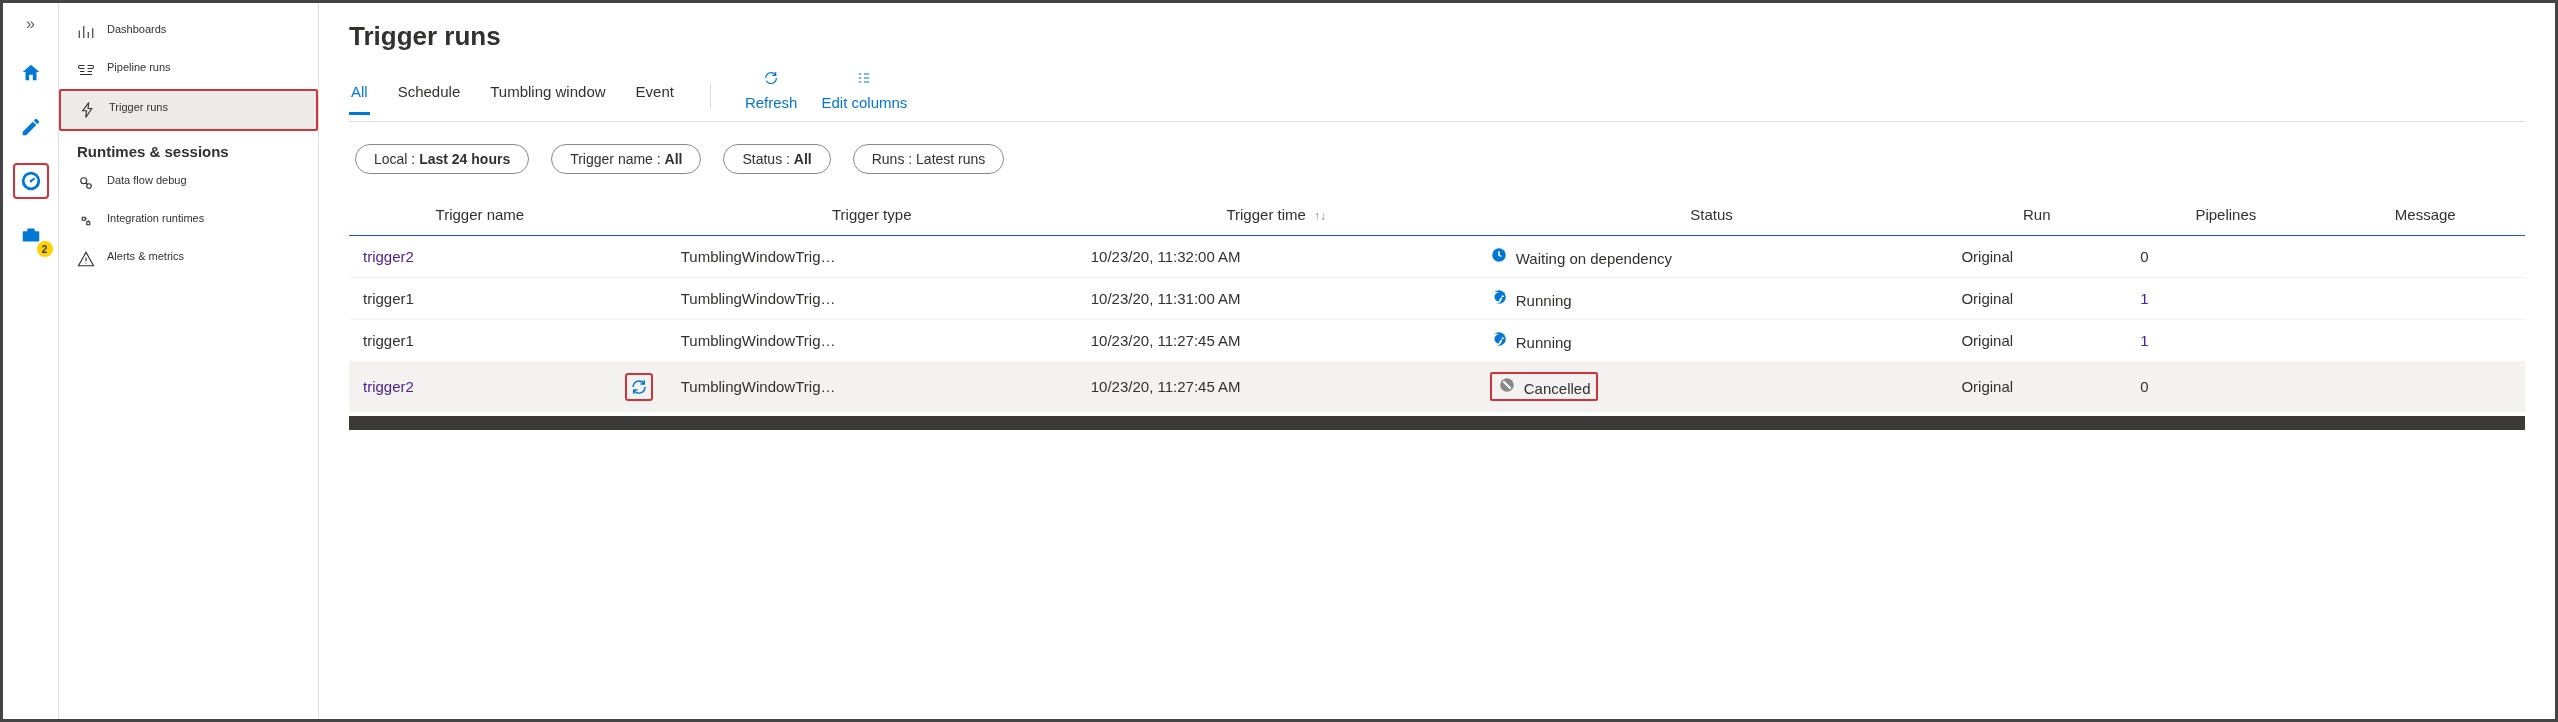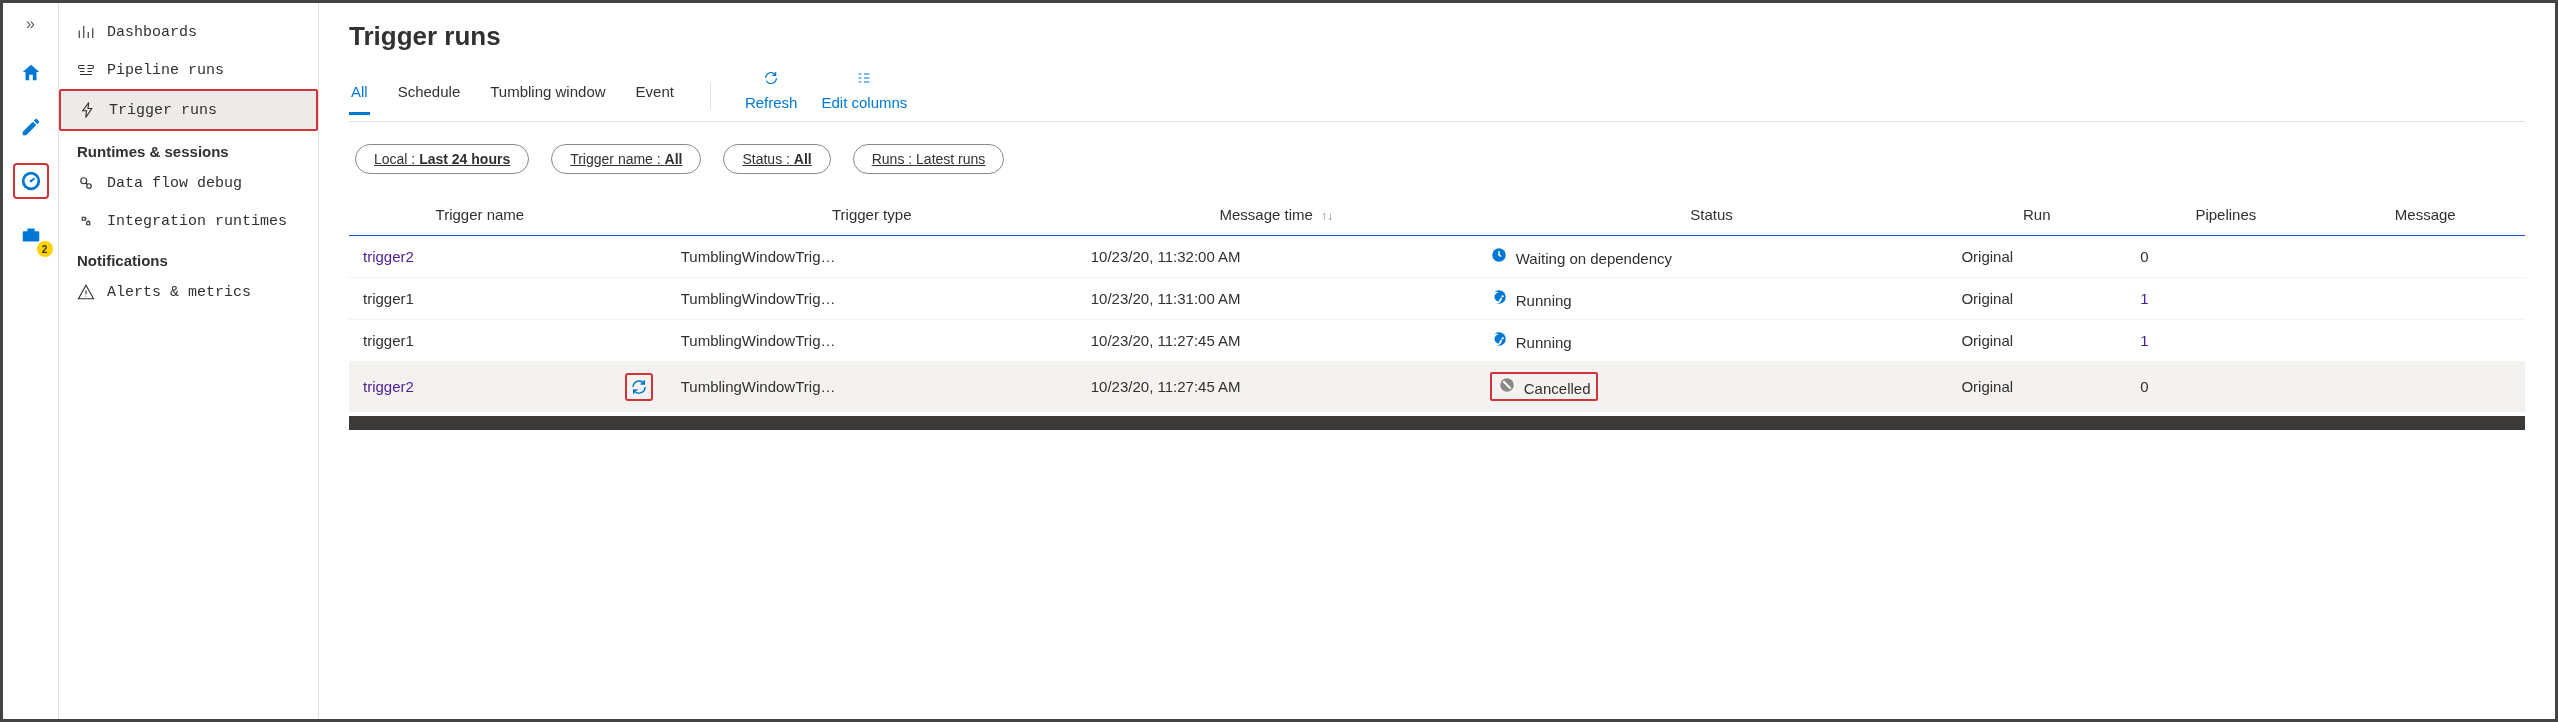--- a/index.html
+++ b/index.html
@@ -40,26 +40,25 @@
 
   
   .sidebar {
     width: 260px;
     background:#fff;
     border-right:1px solid #e1dfdd;
     padding: 10px 0;
     flex-shrink:0;
   }
   .side-link {
-    display:flex; align-items:flex-end; gap:12px;
+    display:flex; align-items:flex-start; gap:12px;
     padding: 10px 18px;
     cursor:pointer;
     color:#323130;
-    font-size:15px;
-    font-family:Liberation Mono, monospace;
+    font-size:11px;
   }
   .side-link svg { width:18px; height:18px; flex-shrink:0; }
   .side-link.selected {
     background:#edebe9;
   }
   .side-link.boxed {
     border:2px solid #d13438;
     border-radius:2px;
   }
   .side-group {
@@ -81,21 +80,21 @@
     padding-bottom: 0;
     margin-bottom: 22px;
   }
   .tabs { display:flex; gap:26px; }
   .tab { padding: 6px 2px 12px 2px; cursor:pointer; color:#323130; font-size:15px; }
   .tab.active { color:#0078d4; border-bottom:3px solid #0078d4; font-weight:400; }
   .vdiv { width:1px; height:26px; background:#e1dfdd; margin:0 10px; }
   .action { display:flex; align-items:center; gap:8px; cursor:pointer; color:#0078d4; font-size:15px; padding-bottom:10px;flex-direction:column;}
   .action svg { width:16px; height:16px; }
 
-  .pills { display:flex; gap:22px; margin-bottom:20px; padding-left:6px;text-decoration:underline;}
+  .pills { display:flex; gap:22px; margin-bottom:20px; padding-left:6px;}
   .pill {
     border:1px solid #8a8886; border-radius:20px;
     padding: 6px 18px; font-size:14px; cursor:pointer;
     background:#fff;
   }
   .pill b { font-weight:700; }
 
   .showing { padding-left:14px; margin-bottom:12px; font-size:15px; color:#323130;}
 
   
@@ -186,21 +185,20 @@
           <path stroke="#323130" stroke-width="1.5" d="M12 12l2 2"></path>
         </svg>
       <span>Data flow debug</span>
     </div>
     <div class="side-link">
       <svg viewBox="0 0 24 24">
           <path fill="none" stroke="#323130" stroke-width="1.5" d="M7 7h4v4H7zM13 13h4v4h-4zM11 9h2M15 11v2"></path>
         </svg>
       <span>Integration runtimes</span>
     </div>
-    <div class="side-group">Notifications</div>
     <div class="side-link">
       <svg viewBox="0 0 24 24">
           <path fill="none" stroke="#323130" stroke-width="1.5" d="M12 3l10 18H2zM12 10v5m0 2v1"></path>
         </svg>
       <span>Alerts &amp; metrics</span>
     </div>
   </div>
 
   <div class="main">
     <div class="page-title">Trigger runs</div>
@@ -247,21 +245,21 @@
     </div>
 
 
     <table class="table">
       <thead>
         <tr>
           <th>Trigger name</th>
           <th class="rerun-cell"></th>
           <th>Trigger type</th>
           <th>
-            <span>Message time</span>
+            <span>Trigger time</span>
             <span class="sort">↑↓</span>
           </th>
           <th>Status</th>
           <th>Run</th>
           <th>Pipelines</th>
           <th>Message</th>
         </tr>
       </thead>
       <tbody id="tbody">
           <tr>

